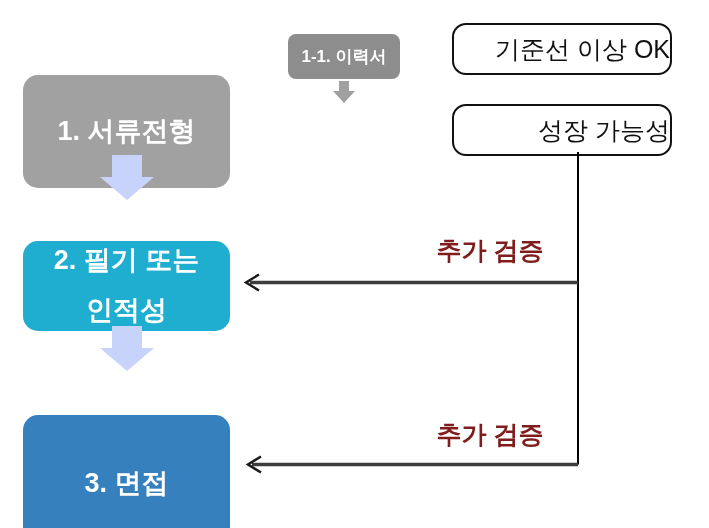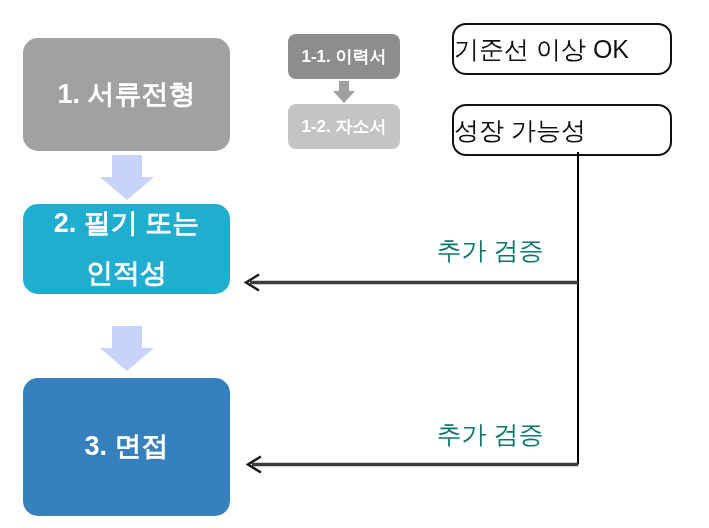--- a/index.html
+++ b/index.html
@@ -19,20 +19,21 @@
     border-radius: 15px;
     display: flex;
     align-items: center;
     justify-content: center;
     text-align: center;
     color: #ffffff;
     font-weight: 700;
     font-size: 27px;
     white-space: pre-line;
     line-height: 1.85;
+    margin-top: 37px;
   }
   .step-1 { top: 38px;  height: 113px; background: var(--step1_bg); }
   .step-2 { top: 204px; height: 90px; background: var(--step2_bg); }
   .step-3 { top: 378px; height: 138px; background: var(--step3_bg); }
 
   .flow-arrow { position: absolute; left: 100px; width: 54px; height: 45px; }
   .flow-arrow-1 { top: 155px; }
   .flow-arrow-2 { top: 326px; }
 
   .sub-box {
@@ -55,35 +56,35 @@
   .crit-box {
     position: absolute;
     left: 452px;
     width: 220px;
     height: 52px;
     background: #ffffff;
     border: 2.5px solid #111111;
     border-radius: 14px;
     display: flex;
     align-items: center;
-    justify-content: flex-start;
+    justify-content: flex-end;
     color: #111111;
     font-weight: 500;
     font-size: 25px;
   }
   .crit-1 { top: 23px; }
   .crit-2 { top: 104px; }
 
   .annotation {
     position: absolute;
     left: 430px;
     width: 120px;
     text-align: center;
-    color: #0f766e;
-    font-weight: 400;
+    color: #7f1d1d;
+    font-weight: 700;
     font-size: 25px;
   }
   .annotation-1 { top: 234px; }
   .annotation-2 { top: 418px; }
 
   .connector-layer {
     position: absolute;
     left: 0; top: 0;
     width: 709px; height: 528px;
     pointer-events: none;
@@ -116,23 +117,20 @@
   </div>
 
   <div class="sub-box sub-1">
     <span>1-1. 이력서</span>
   </div>
 
   <svg class="sub-arrow" viewBox="0 0 22 22">
     <polygon points="6,0 16,0 16,10 22,10 11,22 0,10 6,10" fill="#a0a0a0"></polygon>
   </svg>
 
-  <div class="sub-box sub-2">
-    <span>1-2. 자소서</span>
-  </div>
 
   <div class="crit-box crit-1">
     <span>기준선 이상 OK</span>
   </div>
 
   <div class="crit-box crit-2">
     <span>성장 가능성</span>
   </div>
 
   <div class="annotation annotation-1">

